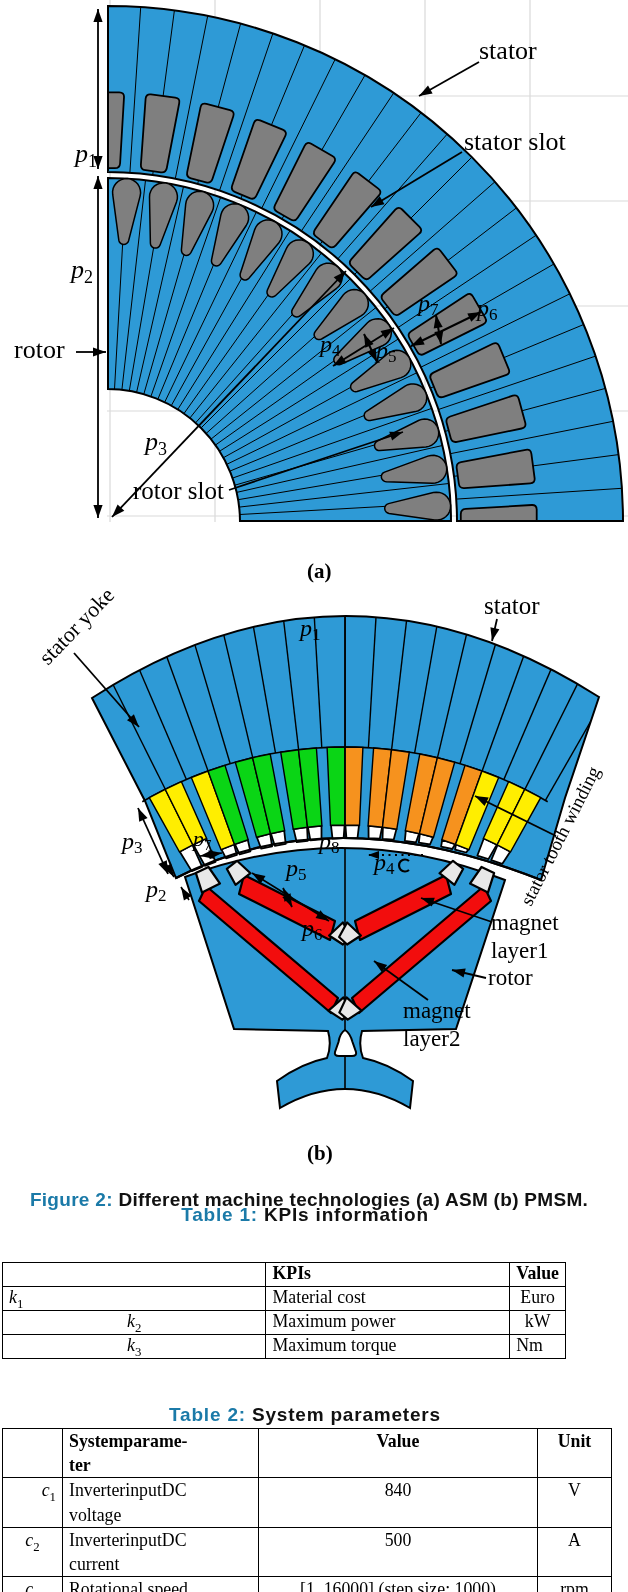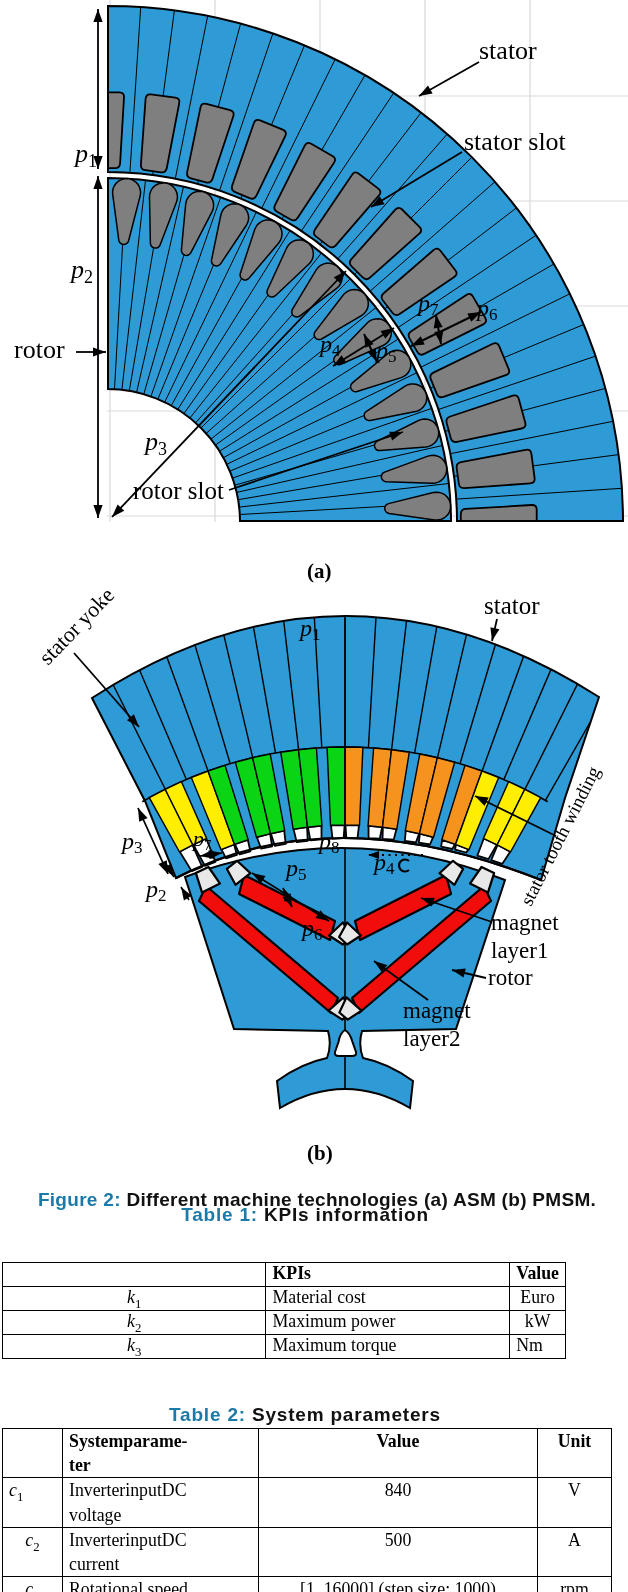--- a/index.html
+++ b/index.html
@@ -278,31 +278,31 @@
     <polygon points="421.0,898.0 434.8,897.8 431.8,906.5" fill="black"></polygon>
     <text x="488" y="985" style="font-family:'Liberation Serif', serif;font-size:23px;" text-anchor="start">rotor</text>
     <line x1="486.0" y1="978.0" x2="452.0" y2="970.0" stroke="black" stroke-width="1.8"></line>
     <polygon points="452.0,970.0 465.7,968.5 463.6,977.5" fill="black"></polygon>
     <text x="403" y="1018" style="font-family:'Liberation Serif', serif;font-size:23px;" text-anchor="start">magnet</text>
     <text x="403" y="1046" style="font-family:'Liberation Serif', serif;font-size:23px;" text-anchor="start">layer2</text>
     <line x1="428.0" y1="1000.0" x2="374.0" y2="961.0" stroke="black" stroke-width="1.8"></line>
     <polygon points="374.0,961.0 387.2,964.9 381.8,972.3" fill="black"></polygon>
     <text x="307" y="1160" style="font-family:'Liberation Serif', serif;font-size:21px;font-weight:bold;" text-anchor="start">(b)</text>
   </svg>
-<div class="cap" style="left:12px;top:1189px;font-size:19px;letter-spacing:0.3px"><span class="capb">Figure 2:</span> Different machine technologies (a) ASM (b) PMSM.</div>
+<div class="cap" style="left:4px;top:1189px;font-size:19px;letter-spacing:0.3px"><span class="capb">Figure 2:</span> Different machine technologies (a) ASM (b) PMSM.</div>
 <div class="cap" style="left:0;top:1204px;font-size:19px;letter-spacing:0.8px"><span class="capb">Table 1:</span> KPIs information</div>
 <table class="t1" style="left:2px;top:1262px;width:564px">
 <tbody>
       <tr>
         <td style="width:270px"></td>
         <td style="width:248px;font-weight:bold">KPIs</td>
         <td style="text-align:center;font-weight:bold">Value</td>
       </tr>
 <tr>
-        <td style="text-align:center"><span class="it">k</span><sub>1</sub></td>
+        <td style=""><span class="it">k</span><sub>1</sub></td>
         <td>Material cost</td>
         <td style="text-align:center">Euro</td>
       </tr>
 <tr>
         <td style="text-align:center"><span class="it">k</span><sub>2</sub></td>
         <td>Maximum power</td>
         <td style="text-align:center">kW</td>
       </tr>
 <tr>
         <td style="text-align:center"><span class="it">k</span><sub>3</sub></td>
@@ -317,21 +317,21 @@
       <tr>
         <td style="width:60px"></td>
         <td style="width:196px;font-weight:bold"><span class="jline">
             <span>System</span>
             <span>parame-</span>
           </span>ter</td>
         <td style="width:279px;text-align:center;font-weight:bold">Value</td>
         <td style="text-align:center;font-weight:bold">Unit</td>
       </tr>
 <tr>
-        <td style="text-align:left"><span class="it">c</span><sub>1</sub></td>
+        <td style="text-align:right"><span class="it">c</span><sub>1</sub></td>
         <td><span class="jline">
             <span>Inverter</span>
             <span>input</span>
             <span>DC</span>
           </span>voltage</td>
         <td style="text-align:center">840</td>
         <td style="text-align:center">V</td>
       </tr>
 <tr>
         <td style="text-align:center"><span class="it">c</span><sub>2</sub></td>

